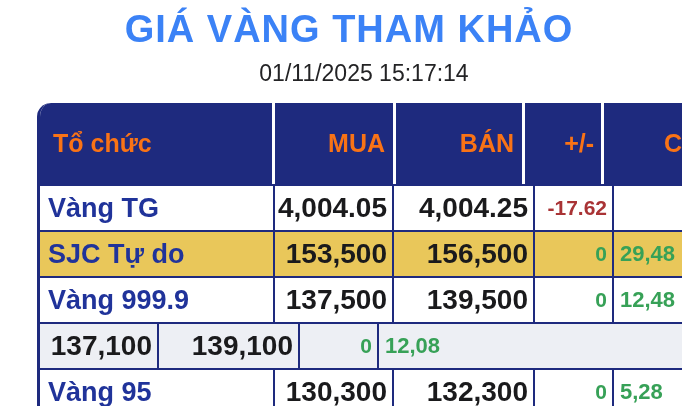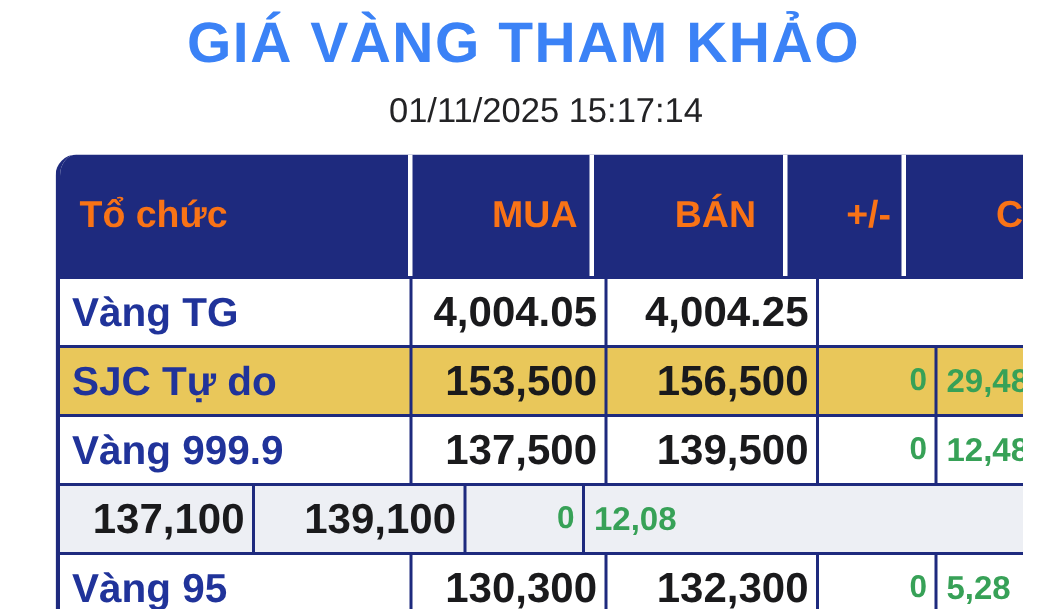--- a/index.html
+++ b/index.html
@@ -38,37 +38,37 @@
     display:flex;height:81px;background:var(--navy);
     border-top-left-radius:11px;
   }
   .th{
     color:#f97316;font-weight:700;font-size:25px;
     display:flex;align-items:center;flex:none;
     border-right:3px solid #ffffff;
   }
   .th.c-org{width:235px;padding-left:13px;justify-content:flex-start;}
   .th.c-buy{width:121px;justify-content:flex-end;padding-right:8px;}
-  .th.c-sell{width:129px;justify-content:flex-end;padding-right:18px;}
+  .th.c-sell{width:129px;justify-content:flex-end;padding-right:8px;}
   .th.c-change{width:79px;justify-content:flex-end;padding-right:7px;}
   .th.c-extra{width:130px;border-right:none;justify-content:flex-start;padding-left:60px;}
 
   .tr{
     display:flex;height:46px;background:var(--paper);
     border-top:2px solid var(--navy);
   }
   .tr.highlight{background:var(--highlight-yellow);}
   .tr.shade{background:var(--shade-gray);}
   .td{
     display:flex;align-items:center;flex:none;font-weight:700;
     border-right:2px solid var(--navy);
     overflow:hidden;white-space:nowrap;
   }
   .td.c-org{width:235px;padding-left:8px;color:var(--navy-text);font-size:27px;}
-  .td.c-buy{width:130px;justify-content:flex-end;padding-right:5px;font-size:28px;color:var(--ink);}
+  .td.c-buy{width:119px;justify-content:flex-end;padding-right:5px;font-size:28px;color:var(--ink);}
   .td.c-sell{width:141px;justify-content:flex-end;padding-right:5px;font-size:28px;color:var(--ink);}
   .td.c-change{width:79px;justify-content:flex-end;padding-right:5px;font-size:21px;}
   .td.c-change.neg{color:var(--red);}
   .td.c-change.zero,.td.c-change.pos{color:var(--green);}
   .td.c-extra{width:130px;border-right:none;padding-left:6px;font-size:22px;color:var(--green);}
 </style>
 </head>
 <body>
 
 <div class="stage">
@@ -81,20 +81,21 @@
       <div class="th c-buy">MUA</div>
       <div class="th c-sell">BÁN</div>
       <div class="th c-change">+/-</div>
       <div class="th c-extra">C</div>
     </div>
     <div class="tbody">
         <div class="tr">
     <div class="td c-org">Vàng TG</div>
     <div class="td c-buy">4,004.05</div>
     <div class="td c-sell">4,004.25</div>
+    <div class="td c-change neg">-17.62</div>
     <div class="td c-extra"></div>
   </div>
         <div class="tr highlight">
     <div class="td c-org">SJC Tự do</div>
     <div class="td c-buy">153,500</div>
     <div class="td c-sell">156,500</div>
     <div class="td c-change zero">0</div>
     <div class="td c-extra">29,48</div>
   </div>
         <div class="tr">

